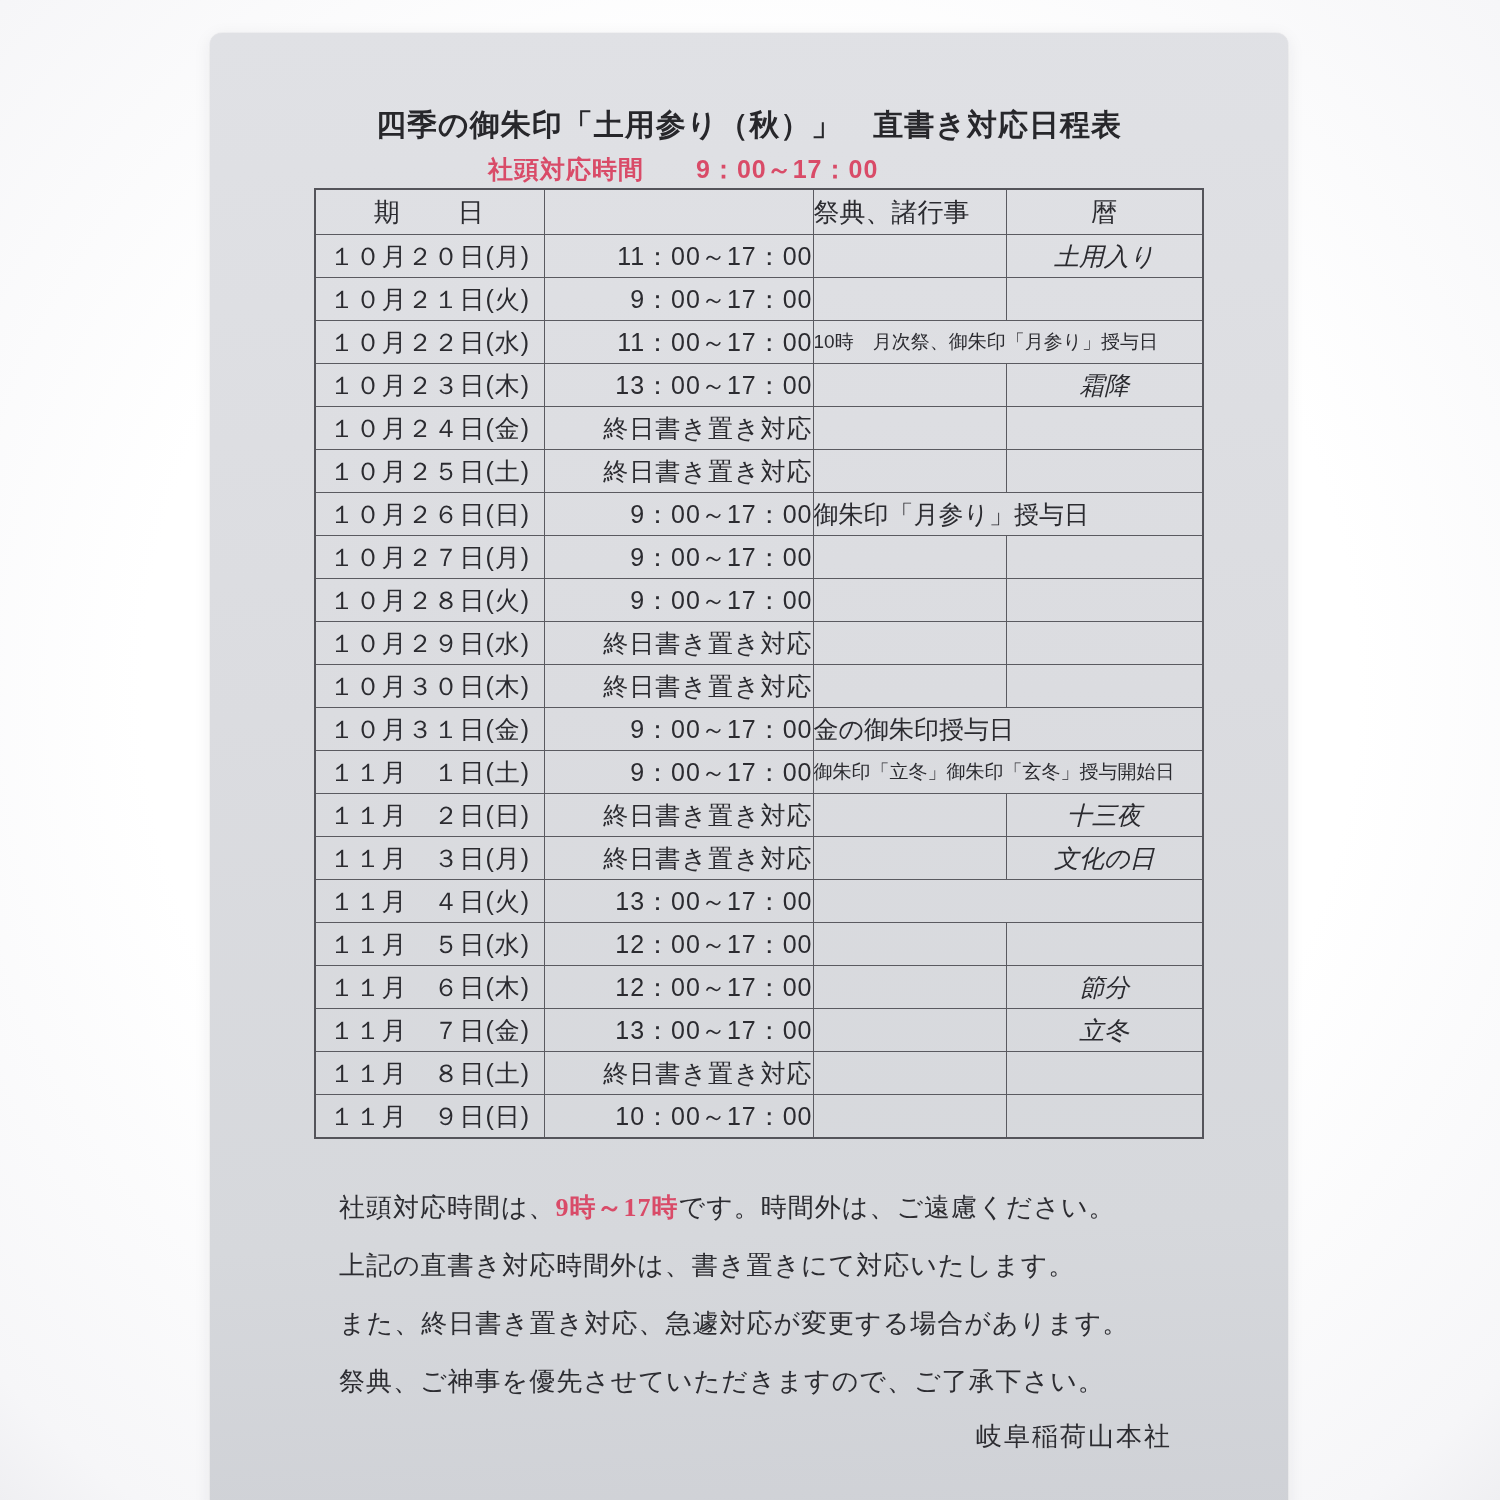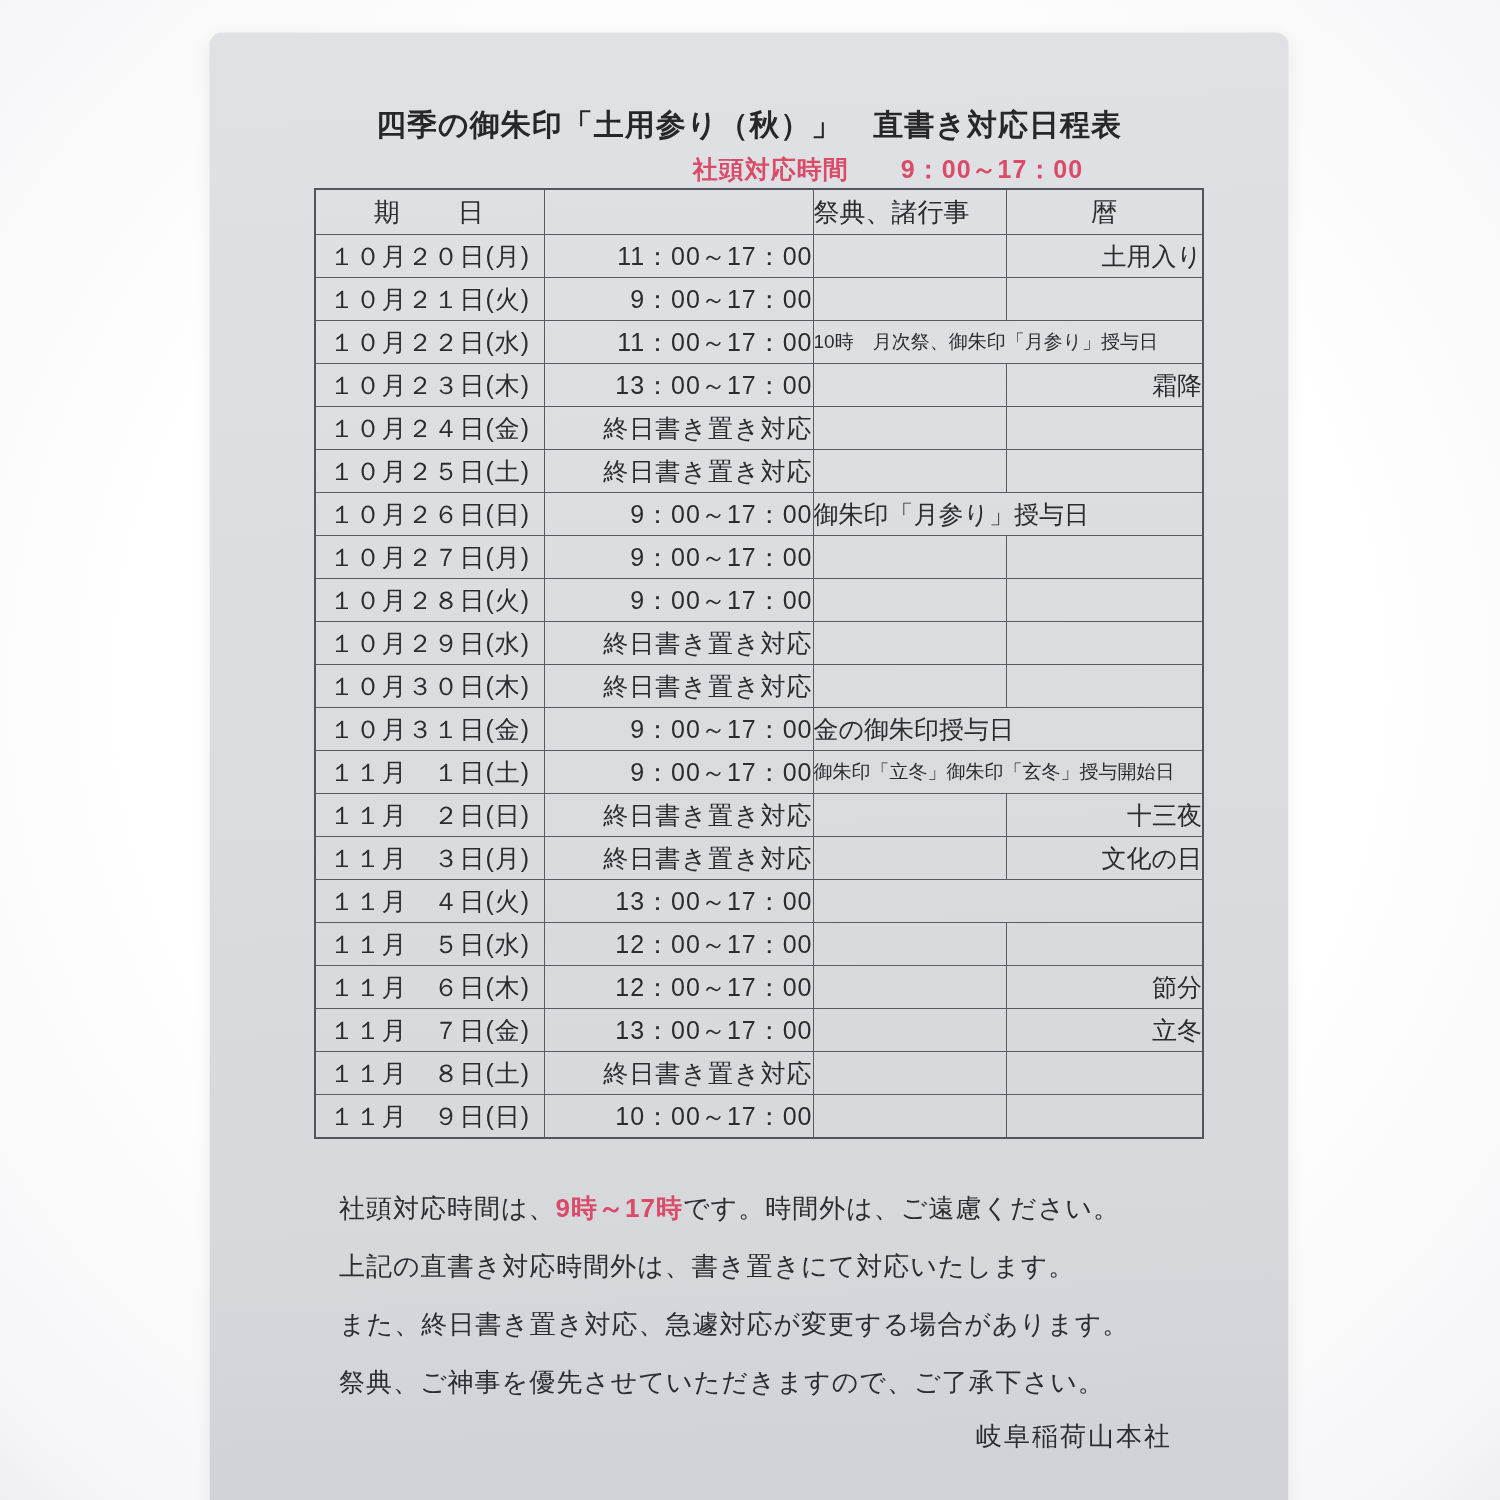--- a/index.html
+++ b/index.html
@@ -18,21 +18,21 @@
     border-radius:12px;
   }
   .title{
     margin:72px 0 0 0;
     text-align:center;
     font-size:30px;font-weight:700;letter-spacing:1px;
     color:#27272b;
   }
   .subtitle{
     margin-top:7px;
-    text-align:center;
+    text-align:left;
     padding-left:278px;
     font-size:25px;font-weight:700;letter-spacing:1px;
     color:#d94b68;
   }
   table.schedule{
     border-collapse:collapse;
     margin:2px 0 0 104px;
     table-layout:fixed;
     border:2px solid #54545a;
     padding-left:25px;
@@ -52,23 +52,24 @@
   }
   table.schedule th{height:44px;font-size:26px;}
   table.schedule td{height:42px;font-size:25px;}
   th.h-date{text-align:center;letter-spacing:2px;}
   th.h-events{text-align:left;margin-top:24px;}
   th.h-cal{text-align:center;}
   td.c-date{text-align:center;padding-left:13px;letter-spacing:1px;}
   td.c-time{text-align:right;letter-spacing:1px;}
   td.c-event{text-align:left;padding-left:10px;font-size:23px;}
   td.c-event.small{font-size:19px;margin-left:20px;}
-  td.c-cal{text-align:right;padding-left:14px;}
+  td.c-cal{text-align:center;padding-left:14px;font-style:italic;}
   .notes{
     margin:40px 0 0 129px;
+    font-family:Liberation Serif, serif;
   }
   .note{
     margin:0;
     font-size:26px;
     line-height:58px;
     letter-spacing:1px;
     color:#2c2c31;
   }
   .red{color:#d94b68;font-weight:700;}
   .signature{

